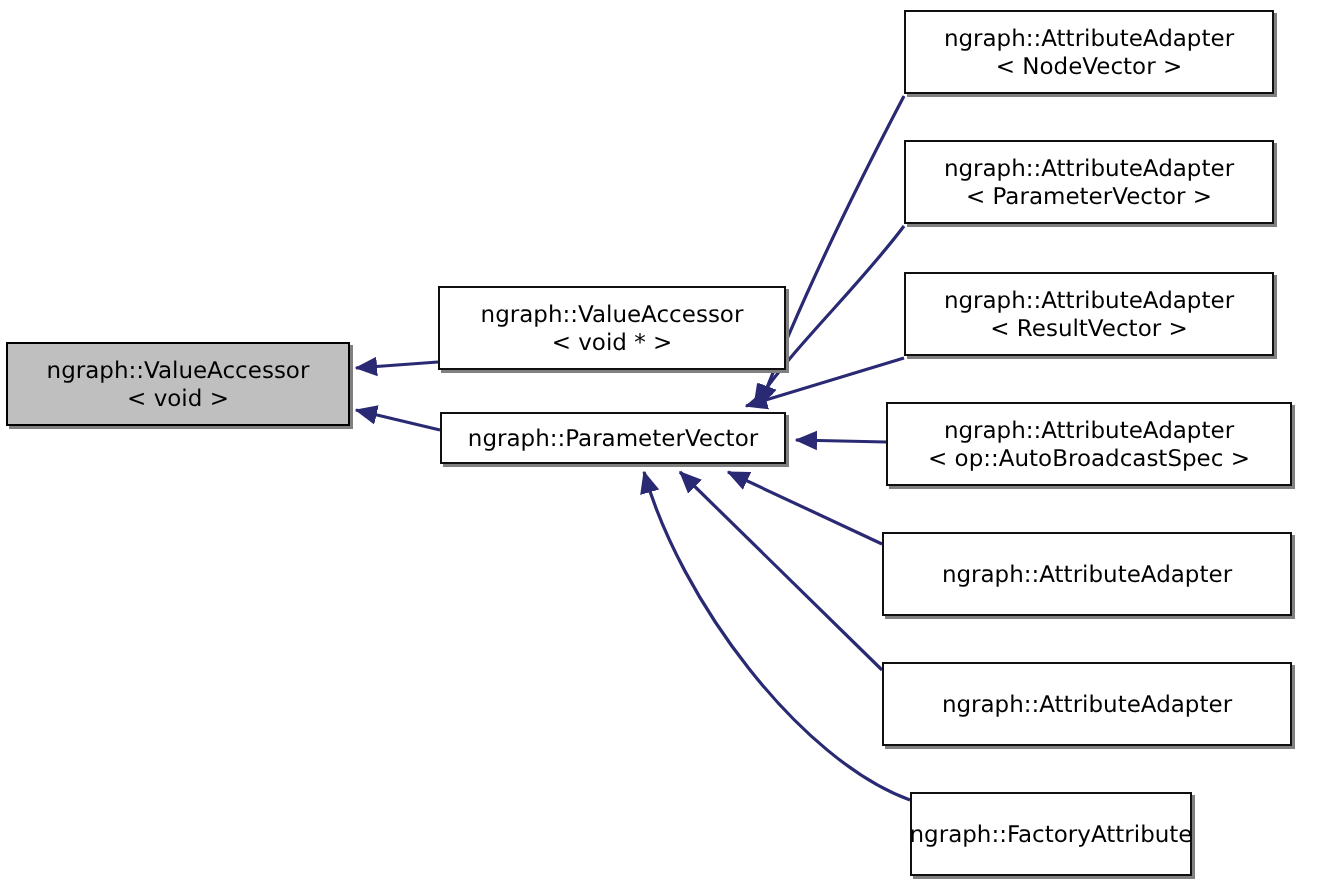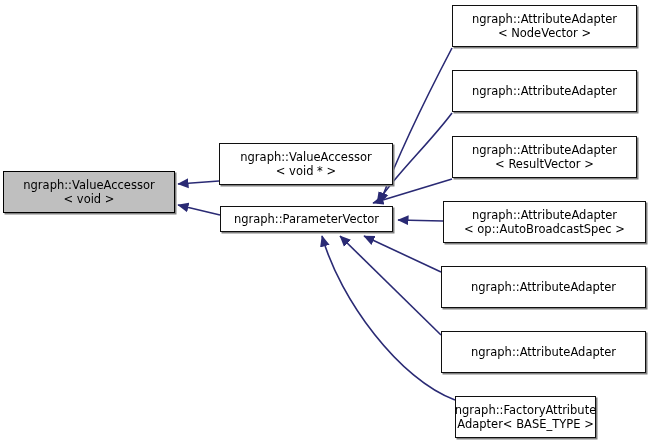--- a/index.html
+++ b/index.html
@@ -96,20 +96,21 @@
     <span class="line">ngraph::ParameterVector</span>
   </div>
 
   <div class="node" style="left:452px; top:5px; width:185px; height:42px;">
     <span class="line">ngraph::AttributeAdapter</span>
     <span class="line">&lt; NodeVector &gt;</span>
   </div>
 
   <div class="node" style="left:452px; top:70px; width:185px; height:42px;">
     <span class="line">ngraph::AttributeAdapter</span>
+    <span class="line">&lt; ParameterVector &gt;</span>
   </div>
 
   <div class="node" style="left:452px; top:136px; width:185px; height:42px;">
     <span class="line">ngraph::AttributeAdapter</span>
     <span class="line">&lt; ResultVector &gt;</span>
   </div>
 
   <div class="node" style="left:443px; top:201px; width:203px; height:42px;">
     <span class="line">ngraph::AttributeAdapter</span>
     <span class="line">&lt; op::AutoBroadcastSpec &gt;</span>
@@ -118,16 +119,15 @@
   <div class="node" style="left:441px; top:266px; width:205px; height:42px;">
     <span class="line">ngraph::AttributeAdapter</span>
   </div>
 
   <div class="node" style="left:441px; top:331px; width:205px; height:42px;">
     <span class="line">ngraph::AttributeAdapter</span>
   </div>
 
   <div class="node" style="left:455px; top:396px; width:141px; height:42px;">
     <span class="line">ngraph::FactoryAttribute</span>
-    <span class="line">Adapter&lt; BASE_TYPE &gt;</span>
   </div>
 
 </div>
 
 </body></html>

